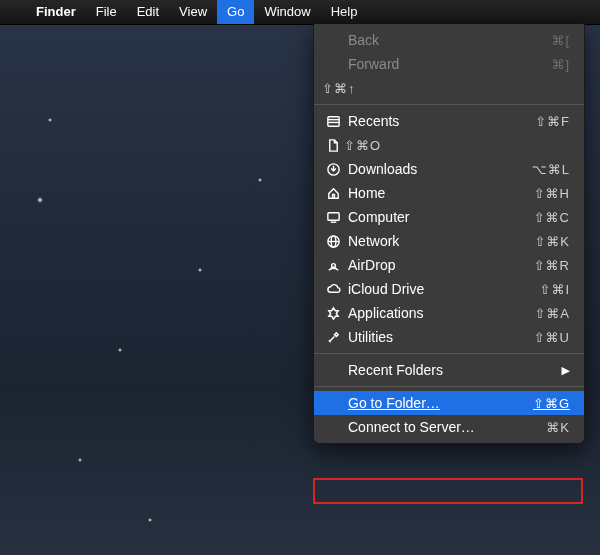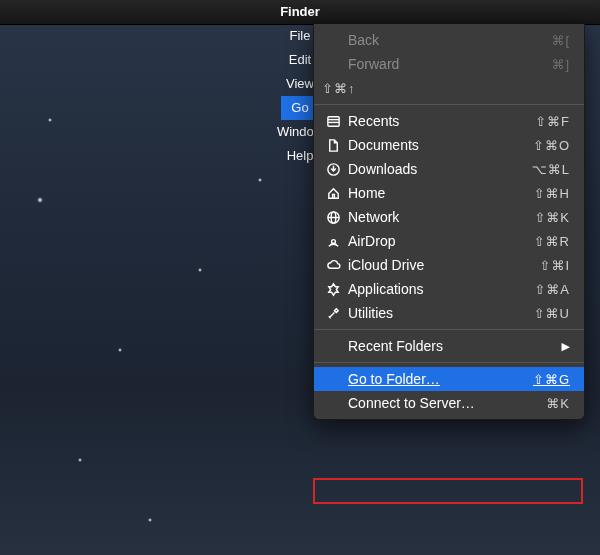--- a/index.html
+++ b/index.html
@@ -13,21 +13,20 @@
       radial-gradient(1px 1px at 150px 520px,#fff,transparent 2px),
       radial-gradient(1px 1px at 50px 120px,#fff,transparent 2px),
       linear-gradient(180deg,#2a3548 0%,#202a3a 40%,#1c2432 70%,#26303e 100%);
     color:#fff;
   }
   .menubar{
     display:flex;align-items:center;height:24px;
     background:linear-gradient(180deg,#262626,#151515);
     font-size:13px;padding:0 6px;
     border-bottom:1px solid #000;
-    flex-direction:column;
   }
   .menubar .item{padding:0 10px;line-height:24px;cursor:default;}
   .menubar .item.active{background:#1f6fe5;}
   .menubar .item.bold{font-weight:600;}
   .apple{font-size:15px;padding:0 10px;line-height:24px;}
   .dropdown{
     position:absolute;top:24px;left:313px;width:270px;
     background:#3b3b3b;color:#fff;
     border:1px solid #1a1a1a;border-top:none;
     box-shadow:0 8px 24px rgba(0,0,0,.6);
@@ -89,21 +88,20 @@
     <span class="lbl">Recents</span>
     <span class="sc">⇧⌘F</span>
   </div>
   <div class="mi">
     <span class="ic">
         <svg viewBox="0 0 16 16">
           <path d="M4 2h5l3 3v9H4z"></path>
           <path d="M9 2v3h3"></path>
         </svg>
       </span>
-    <span class="lbl">Documents</span>
     <span class="sc">⇧⌘O</span>
   </div>
   <div class="mi">
     <span class="ic">
         <svg viewBox="0 0 16 16">
           <circle cx="8" cy="8" r="6"></circle>
           <path d="M8 4v5M5.5 7L8 9.5 10.5 7"></path>
         </svg>
       </span>
     <span class="lbl">Downloads</span>
@@ -111,20 +109,30 @@
   </div>
   <div class="mi">
     <span class="ic">
         <svg viewBox="0 0 16 16">
           <path d="M3 8l5-5 5 5v5H3z"></path>
           <path d="M7 13V9h2v4"></path>
         </svg>
       </span>
     <span class="lbl">Home</span>
     <span class="sc">⇧⌘H</span>
+  </div>
+  <div class="mi">
+    <span class="ic">
+        <svg viewBox="0 0 16 16">
+          <rect x="2" y="3" width="12" height="8" rx="1"></rect>
+          <line x1="5" y1="13" x2="11" y2="13"></line>
+        </svg>
+      </span>
+    <span class="lbl">Computer</span>
+    <span class="sc">⇧⌘C</span>
   </div>
   <div class="mi">
     <span class="ic">
         <svg viewBox="0 0 16 16">
           <circle cx="8" cy="8" r="6"></circle>
           <ellipse cx="8" cy="8" rx="2.5" ry="6"></ellipse>
           <line x1="2" y1="8" x2="14" y2="8"></line>
         </svg>
       </span>
     <span class="lbl">Network</span>

